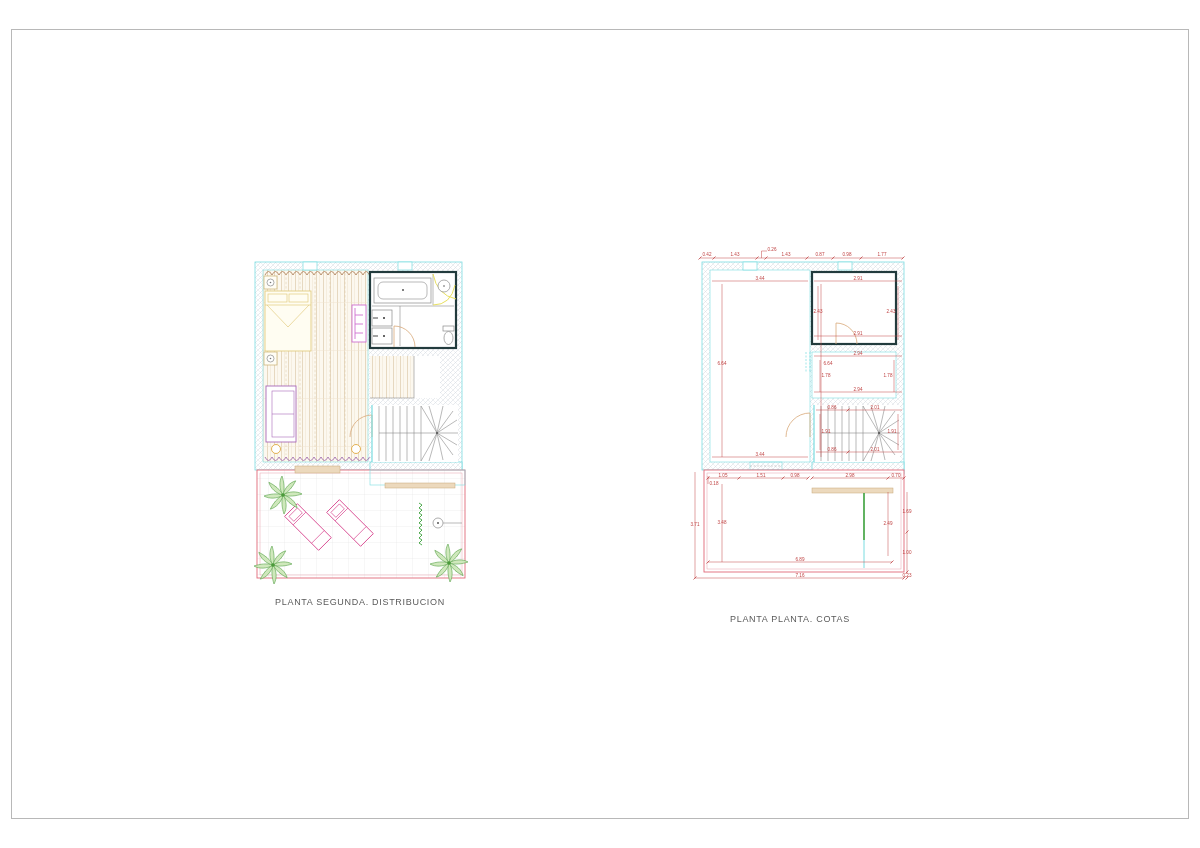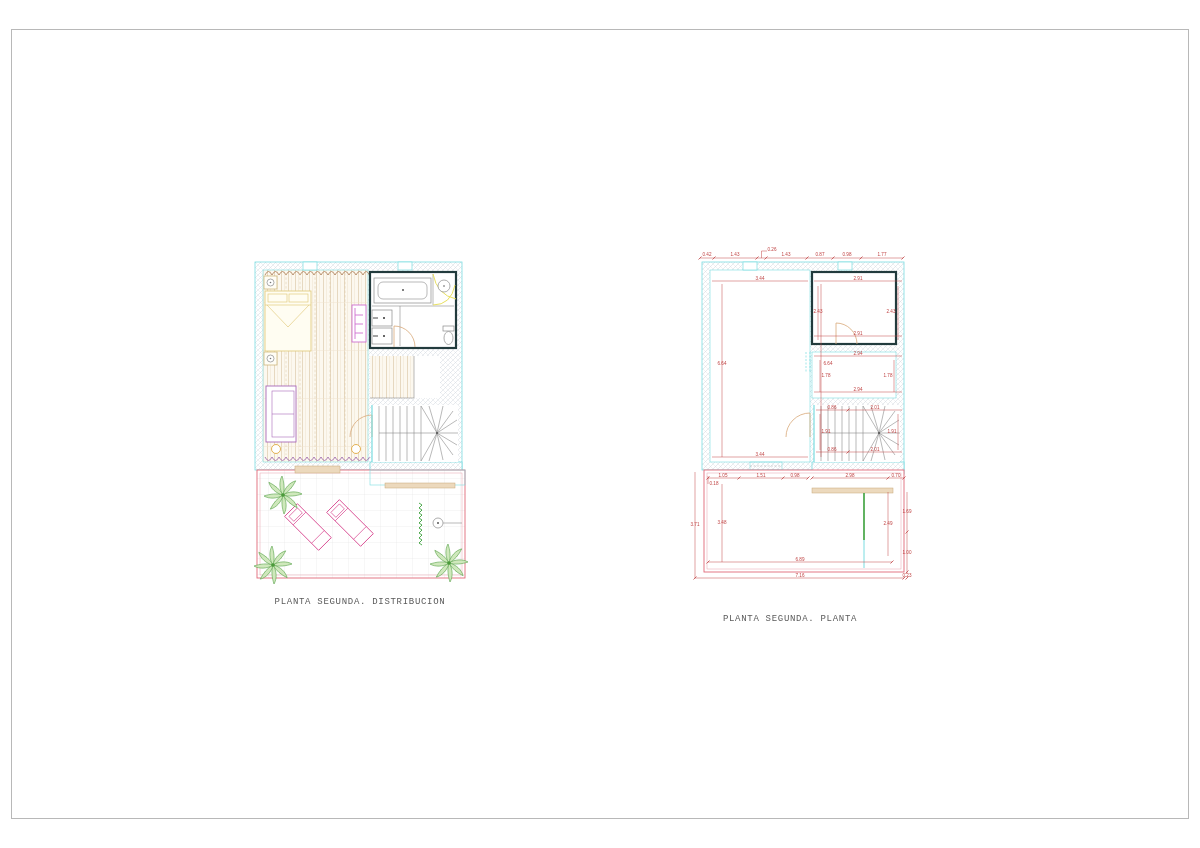--- a/index.html
+++ b/index.html
@@ -5,21 +5,21 @@
   html,body{margin:0;padding:0;background:#fff;}
   .sheet{position:relative;width:1200px;height:848px;background:#fff;overflow:hidden;
          font-family:"Liberation Sans",sans-serif;}
   .frame{position:absolute;left:11px;top:29px;width:1176px;height:788px;
          border:1px solid var(--frame-gray,#b8b8b8);}
   .plan{position:absolute;}
   .plan-left{left:253px;top:255px;width:215px;height:330px;}
   .plan-right{left:688px;top:244px;width:232px;height:346px;}
   .plan svg{display:block;width:100%;height:100%;}
   .plan-title{position:absolute;transform:translate(-50%,0);white-space:nowrap;
-        font-size:9px;letter-spacing:.7px;color:var(--title-gray,#5a5a5a);font-family:Liberation Mono, monospace;}
+        font-size:9px;letter-spacing:.7px;color:var(--title-gray,#5a5a5a);}
   .title-left{left:360px;top:597px;}
   .title-right{left:790px;top:614px;}
   .dims-layer{position:absolute;left:0;top:0;width:100%;height:100%;pointer-events:none;}
   .dim{position:absolute;transform:translate(-50%,-55%);font-size:4.6px;line-height:5px;
        color:var(--dim-red,#c04545);white-space:nowrap;}
   
   .wl{fill:url(#hatch);stroke:var(--wall-line,#7adce0);stroke-width:.8;}
   .roomw{fill:#fff;stroke:var(--wall-line,#7adce0);stroke-width:.6;}
   .win{fill:#fff;stroke:var(--wall-line,#7adce0);stroke-width:.7;}
   .hl{stroke:var(--hatch,#c9d0da);stroke-width:.45;}
@@ -415,14 +415,14 @@
         <span class="dim" style="left: 200px; top: 280px;">2.49</span>
         <span class="dim" style="left: 219px; top: 268px;">1.69</span>
         <span class="dim" style="left: 219px; top: 309px;">1.00</span>
         <span class="dim" style="left: 219px; top: 332px;">0.23</span>
         <span class="dim" style="left: 112px; top: 315.5px;">6.89</span>
         <span class="dim" style="left: 112px; top: 331.5px;">7.16</span>
       </div>
   </div>
 
   <div class="plan-title title-left">PLANTA SEGUNDA. DISTRIBUCION</div>
-  <div class="plan-title title-right">PLANTA SEGUNDA. PLANTA</div>
+  <div class="plan-title title-right">PLANTA PLANTA. COTAS</div>
 </div>
 
 </body></html>

